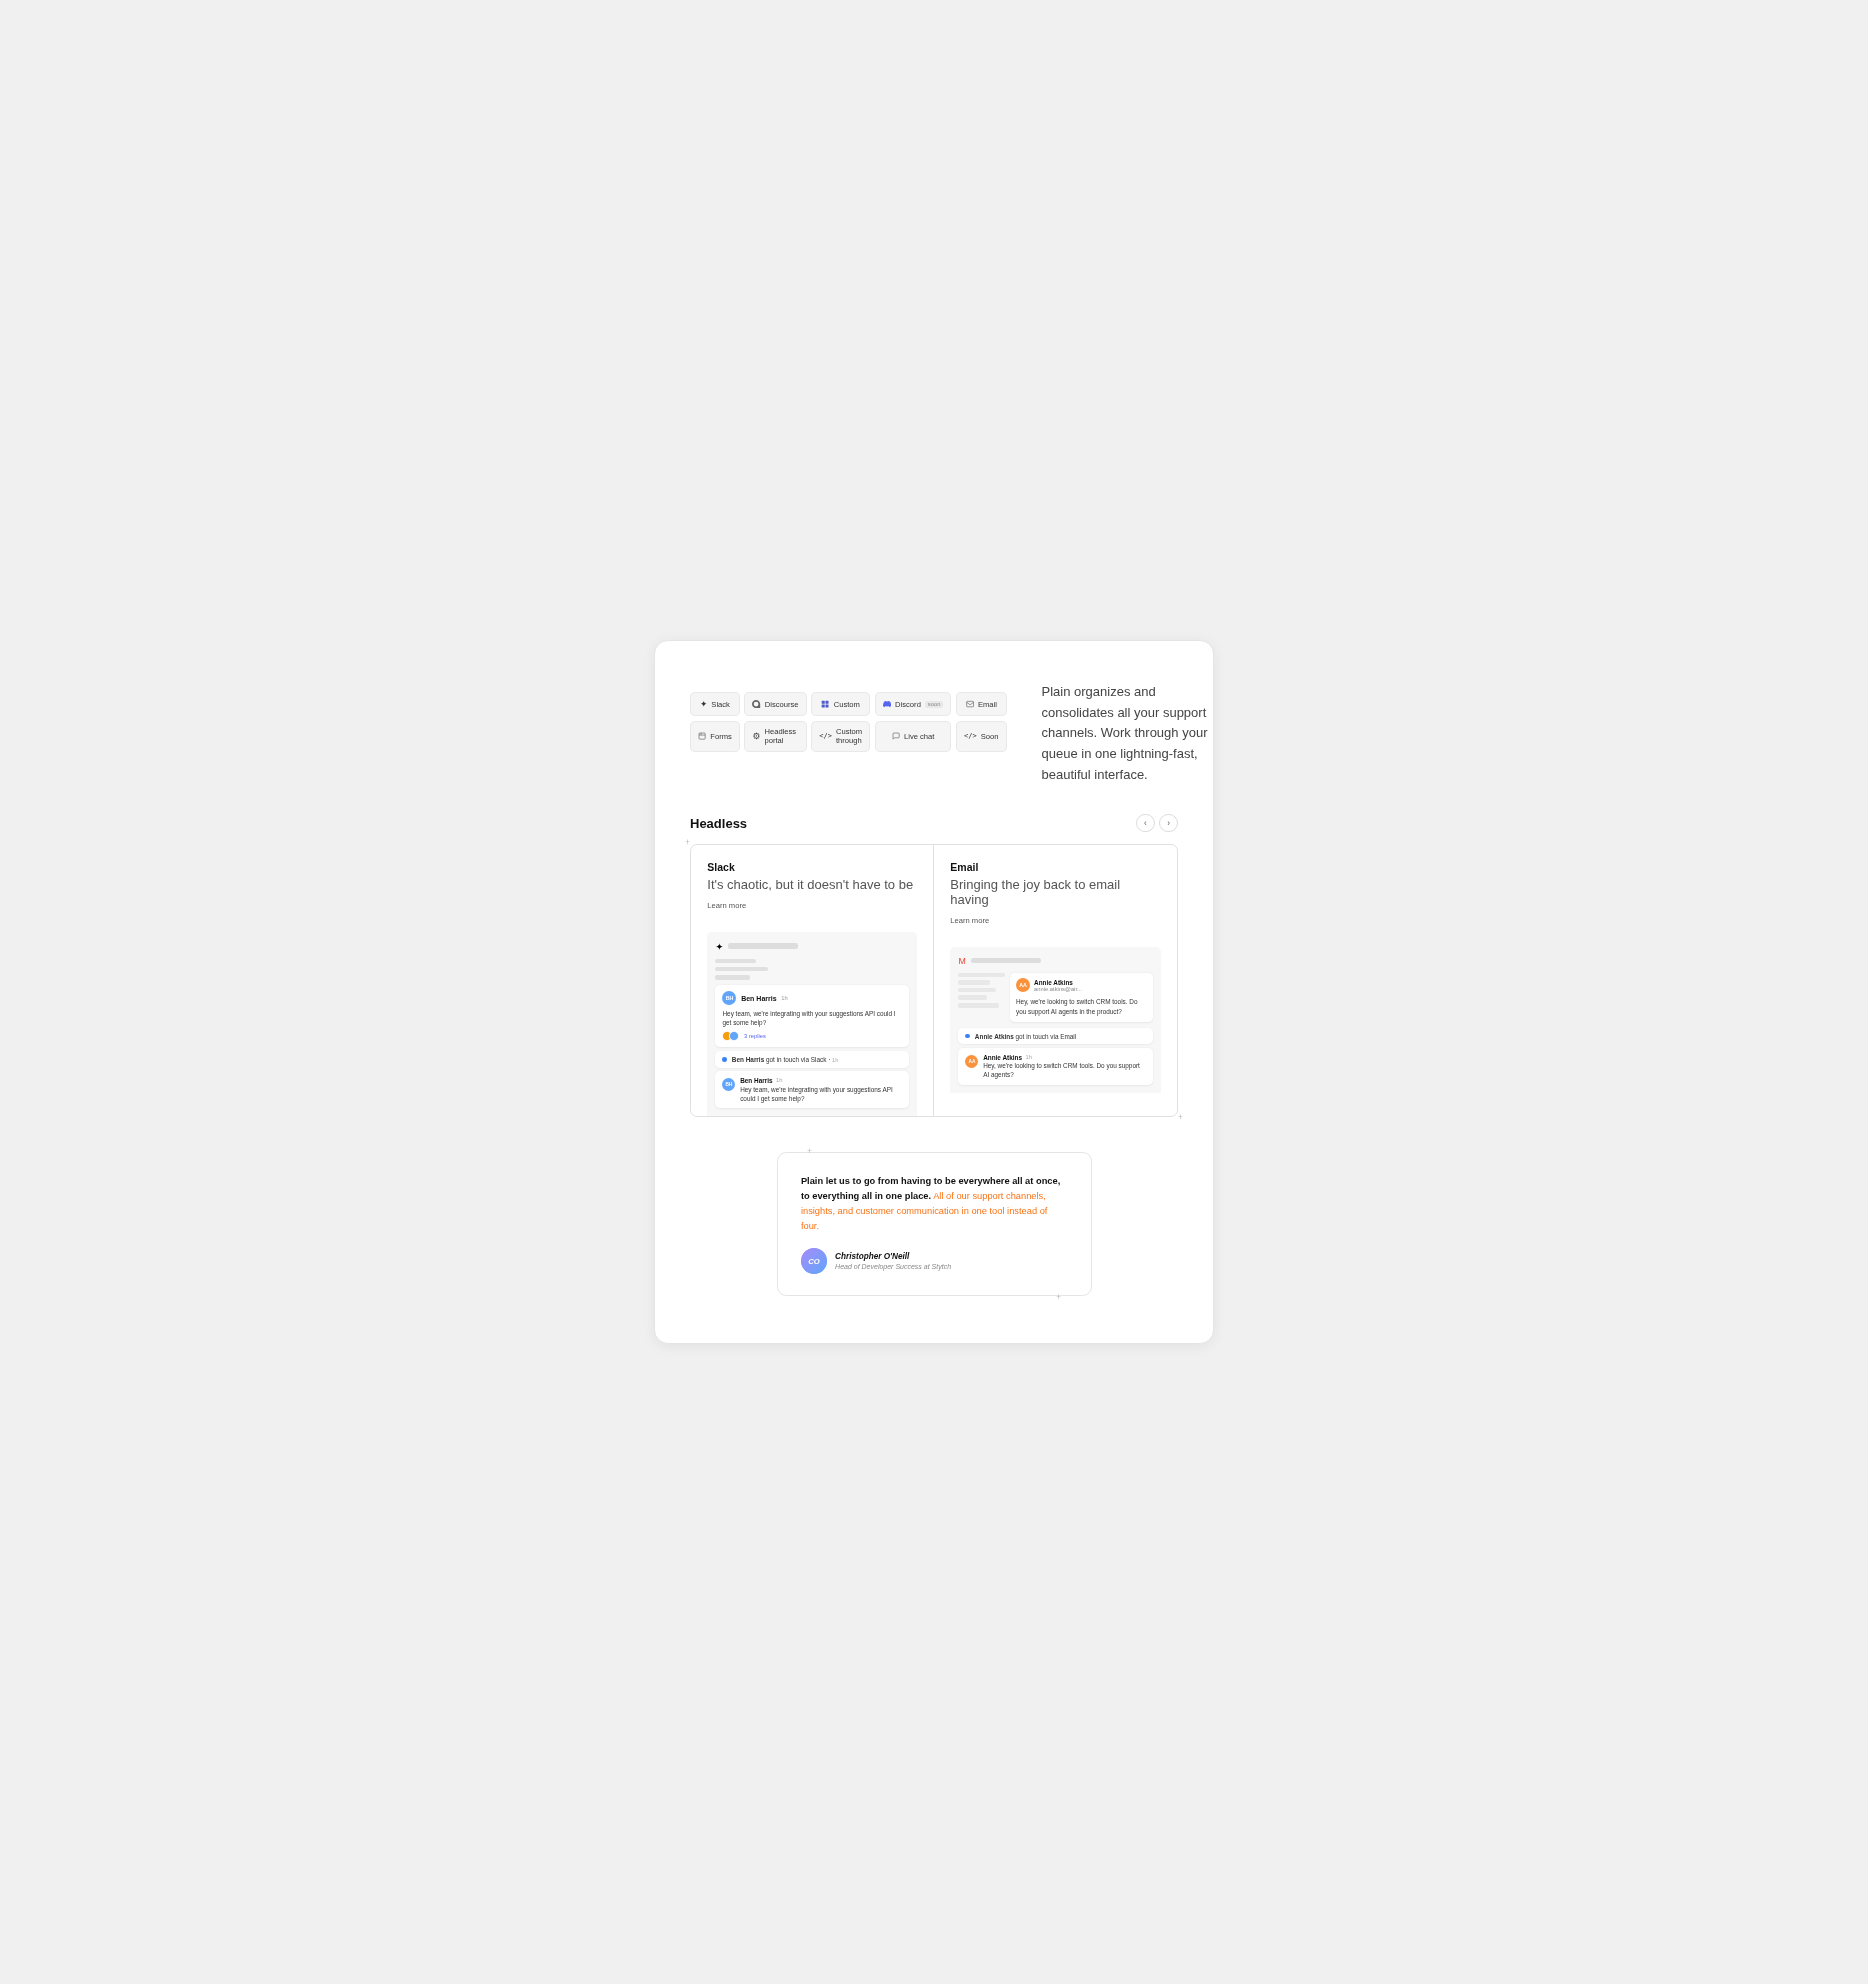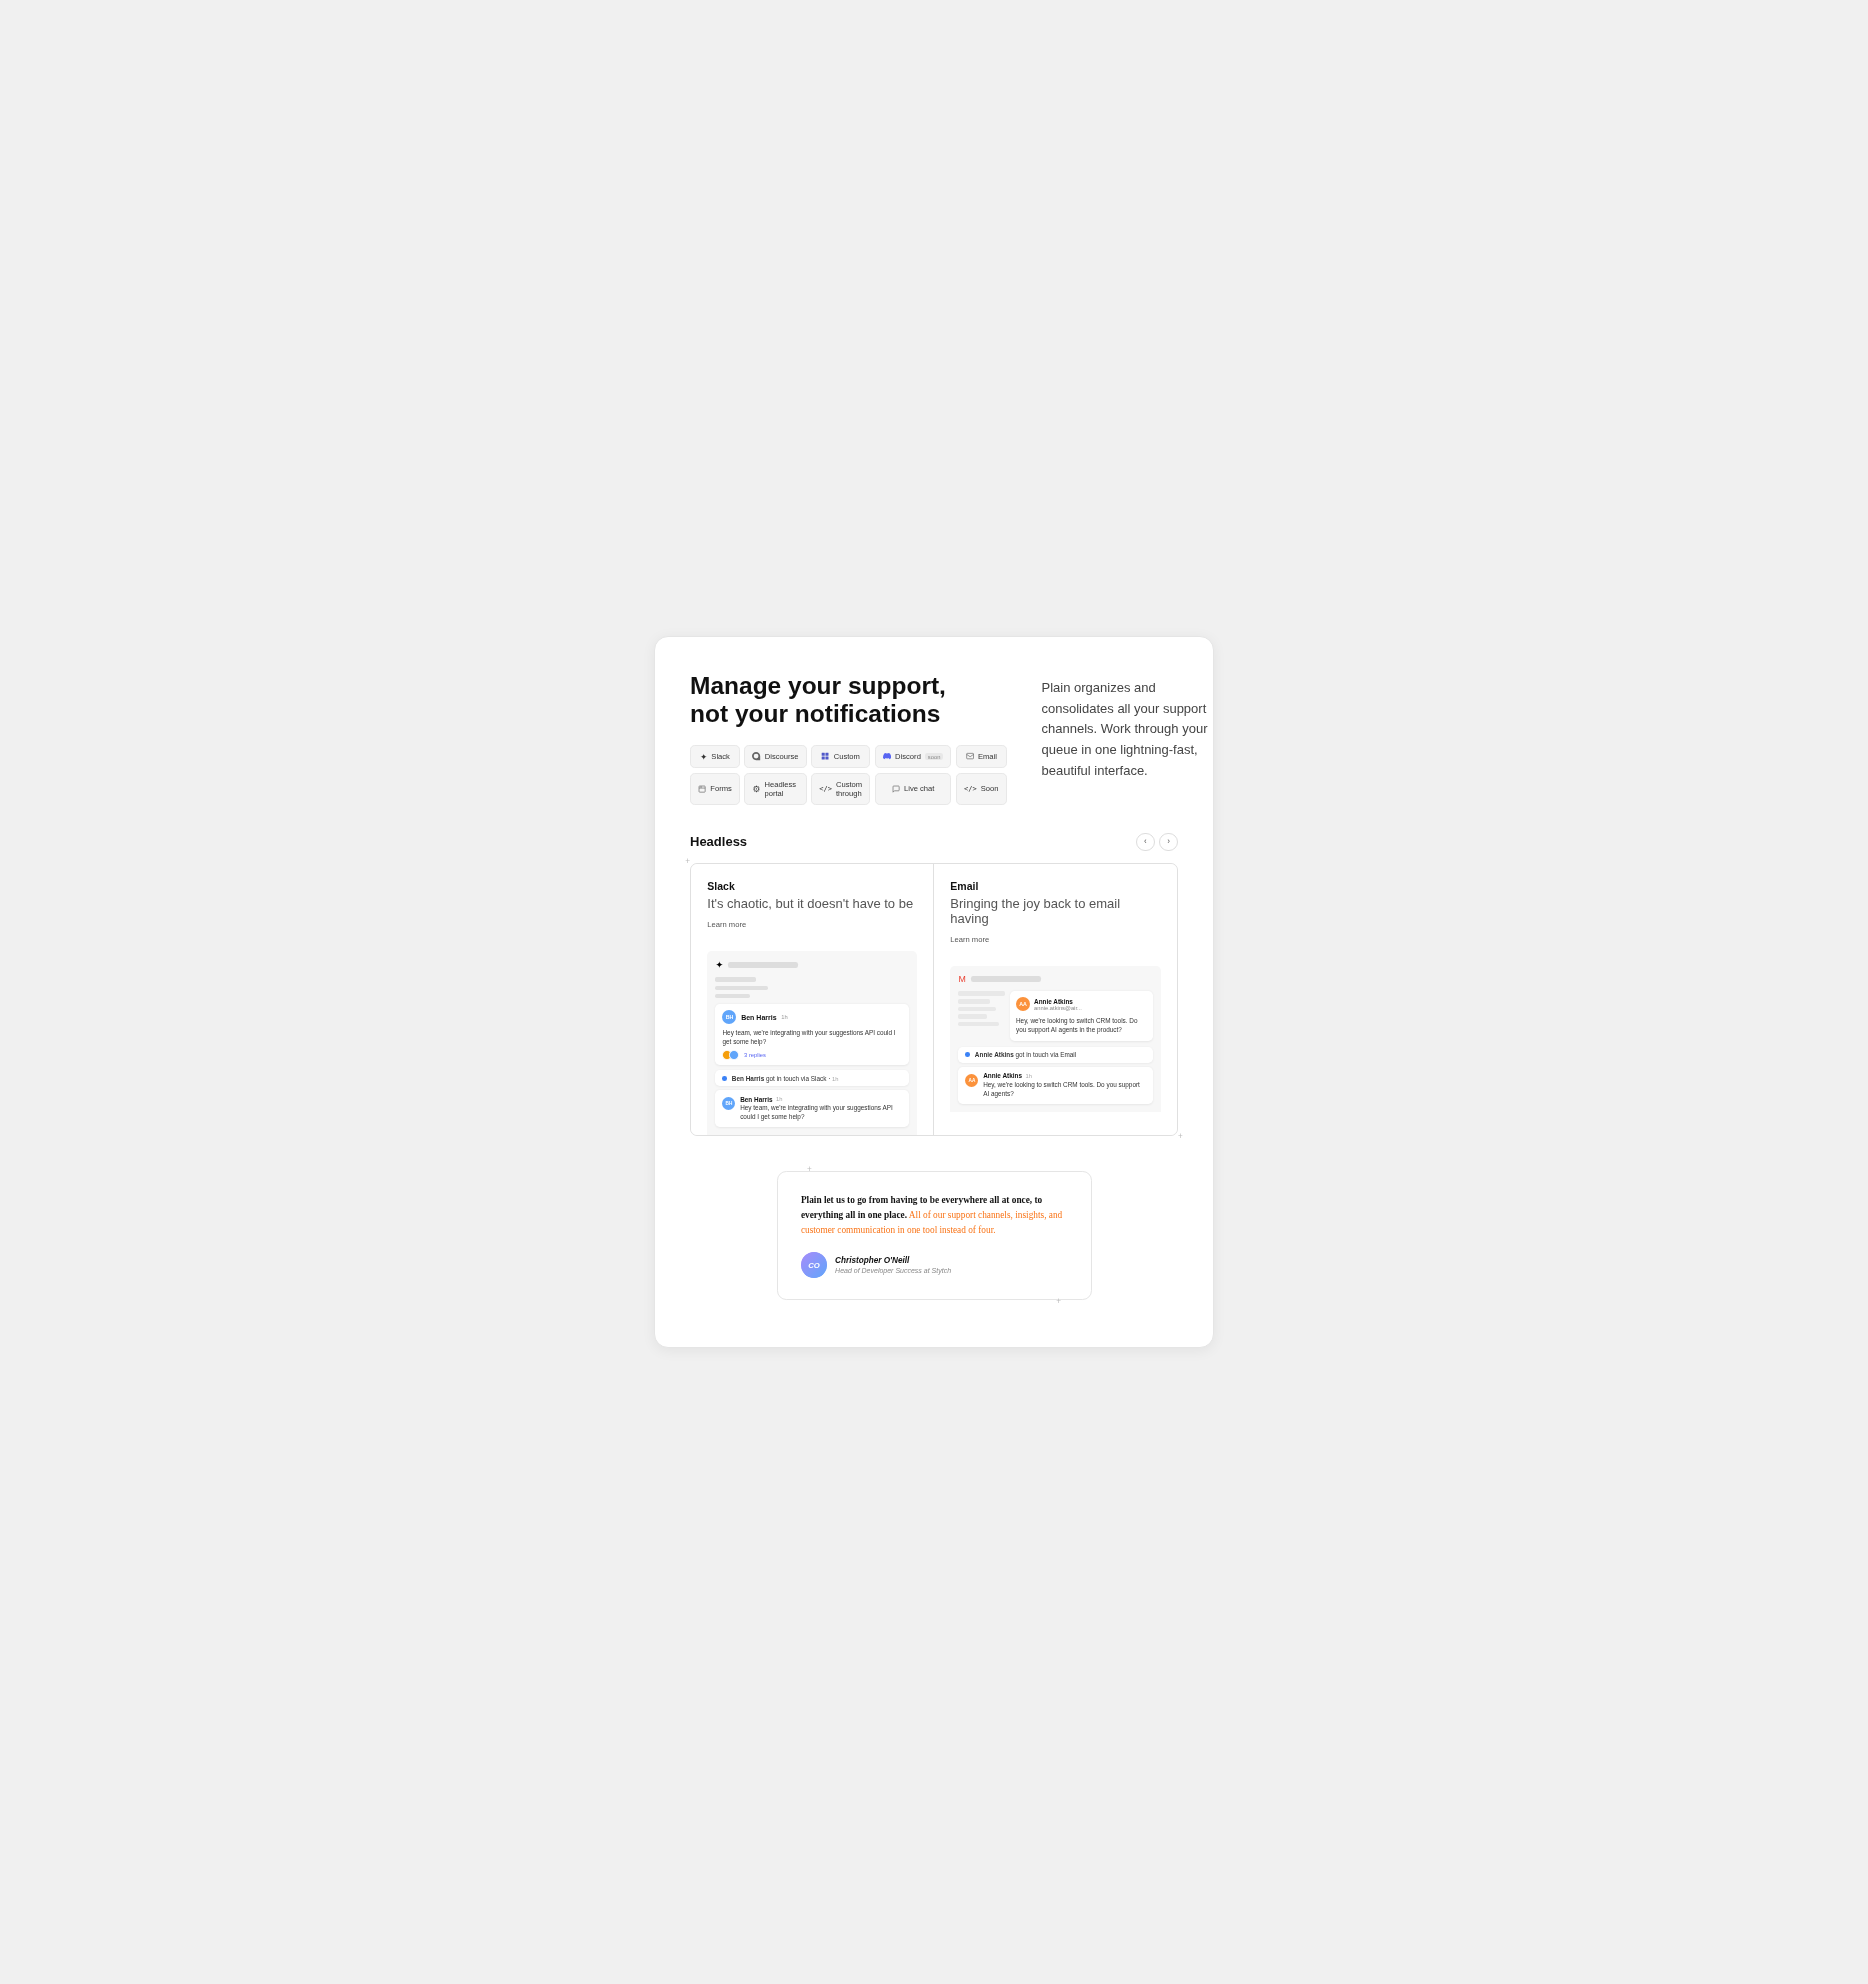--- a/index.html
+++ b/index.html
@@ -375,21 +375,20 @@
       background: #fff;
       border: 0.6px solid #e5e5e5;
       border-radius: 9.3px;
       padding: 21px 23.4px;
     }
     .testimonial-text {
       font-size: 9.3px;
       color: #111;
       line-height: 1.6;
       margin-bottom: 14px;
-      font-family: Liberation Serif, serif;
     }
     .testimonial-highlight {
       font-weight: 700;
     }
     .testimonial-accent {
       color: #f97316;
     }
     .testimonial-author {
       display: flex;
       align-items: center;
@@ -421,21 +420,20 @@
       margin-top: 1.2px;
     }
   </style>
 </head>
 <body>
 
 <div class="page-container">
 
   <div class="hero">
     <div class="hero-left">
-      <h1 class="hero-title">Manage your support,<br>not your notifications</h1>
 
       <div class="channel-pills">
 
         <div class="pill">
           <span class="pill-icon">✦</span>
           <span>Slack</span>
         </div>
         <div class="pill">
           <span class="pill-icon">
             <svg width="8.2" height="8.2" viewBox="0 0 24 24" fill="#666">

